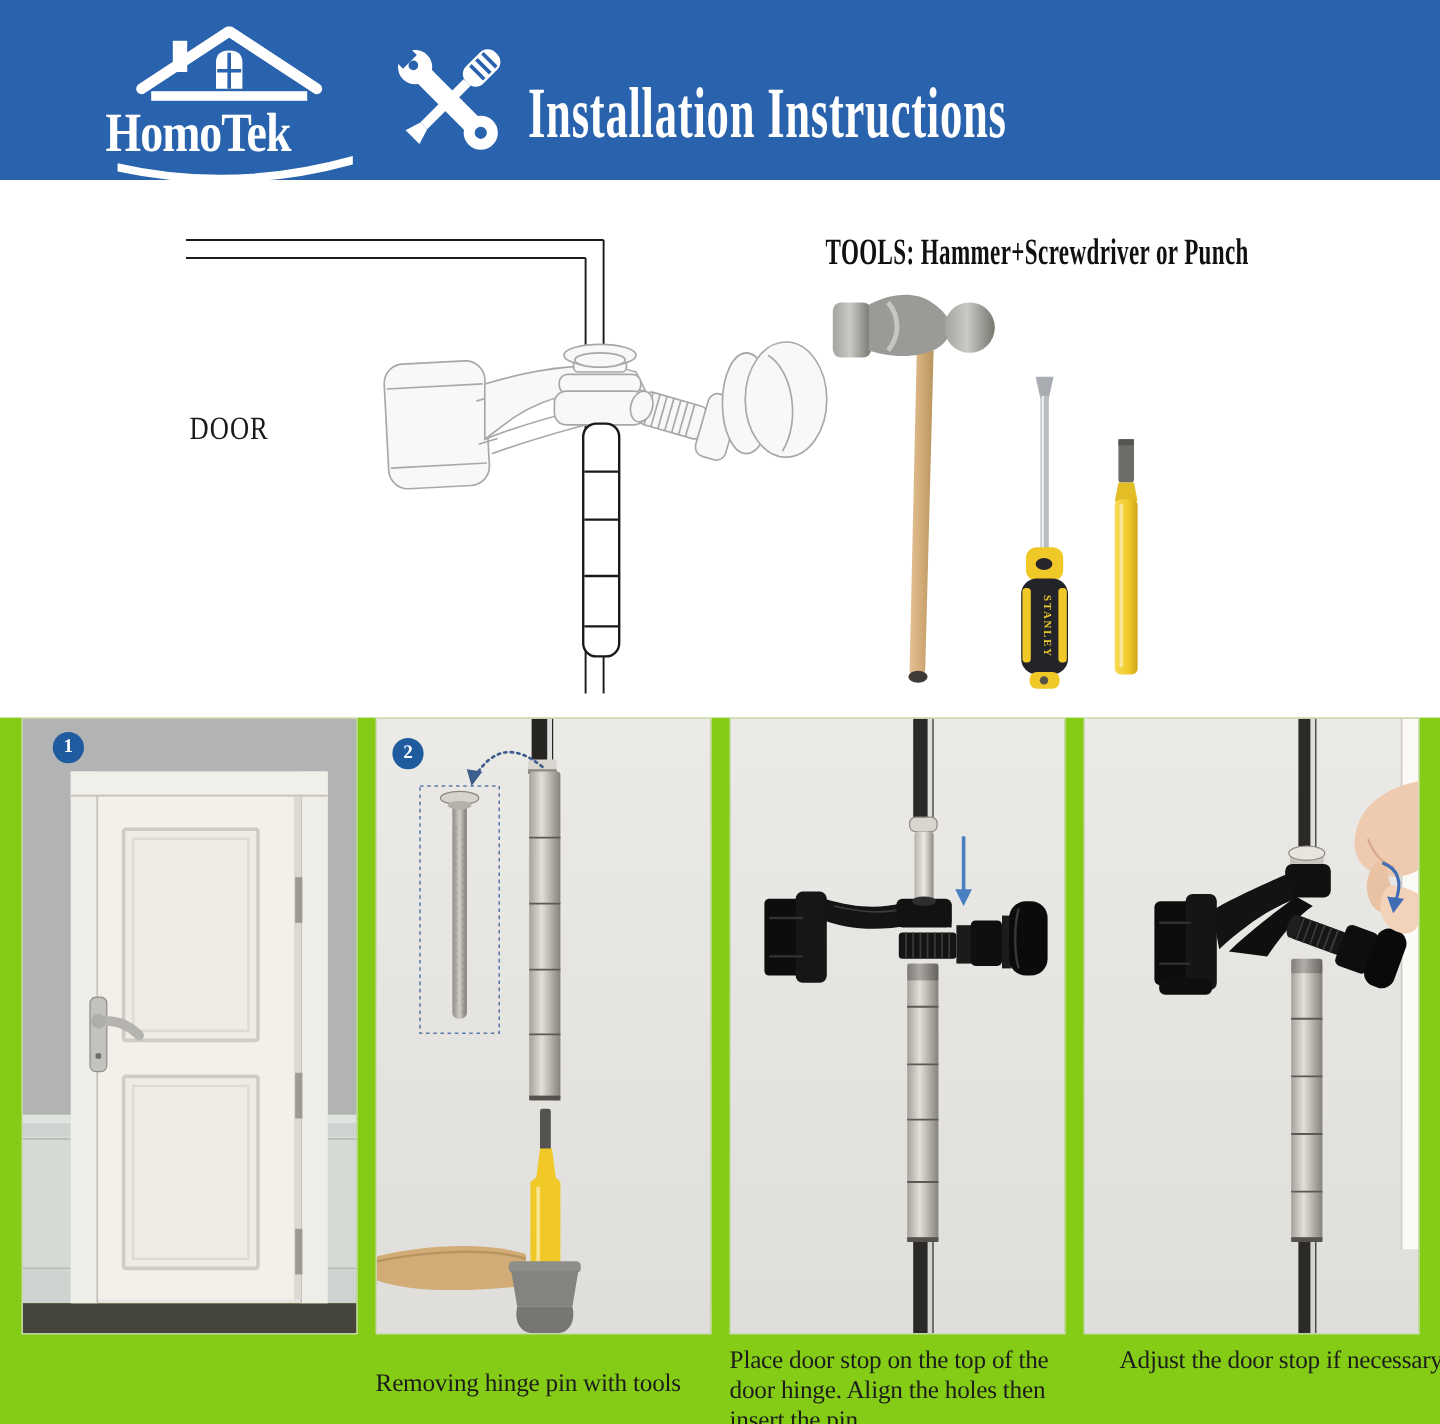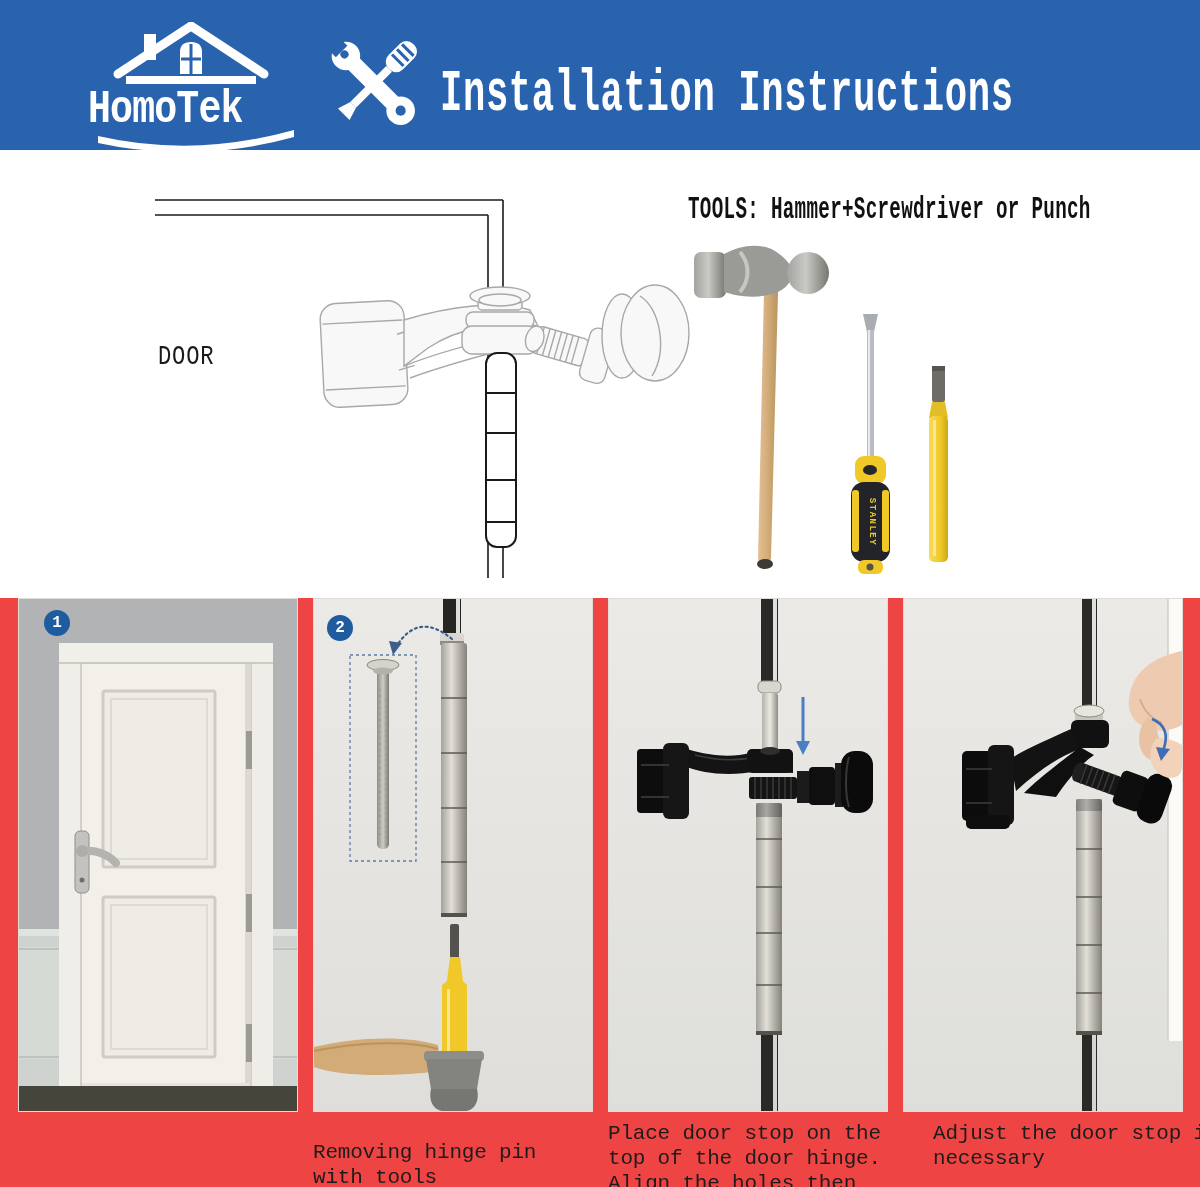--- a/index.html
+++ b/index.html
@@ -1,17 +1,17 @@
 <!DOCTYPE html>
 <html><head>
 <meta charset="utf-8">
 <style>
   html,body{margin:0;padding:0;background:#fff;}
-  .page{position:relative;width:1200px;height:1187px;background:#ef4444;
-        font-family:Liberation Mono, monospace;overflow:hidden;}
+  .page{position:relative;width:1200px;height:1187px;background:#84cc16;
+        font-family:Liberation Serif, serif;overflow:hidden;}
 
   
   .banner{position:absolute;left:0;top:0;width:1200px;height:150px;background:#2a63ad;}
   .brand-house{position:absolute;left:106px;top:22px;}
   .brand-text{position:absolute;left:88px;top:84px;width:260px;color:#fff;
               font-size:46px;font-weight:bold;letter-spacing:-1px;
               transform:scaleX(.83);transform-origin:0 50%;white-space:nowrap;}
   .brand-swoosh{position:absolute;left:94px;top:128px;}
   .hdr-icon{position:absolute;left:318px;top:28px;}
   .hdr-title{position:absolute;left:440px;top:60px;color:#fff;font-size:60px;

